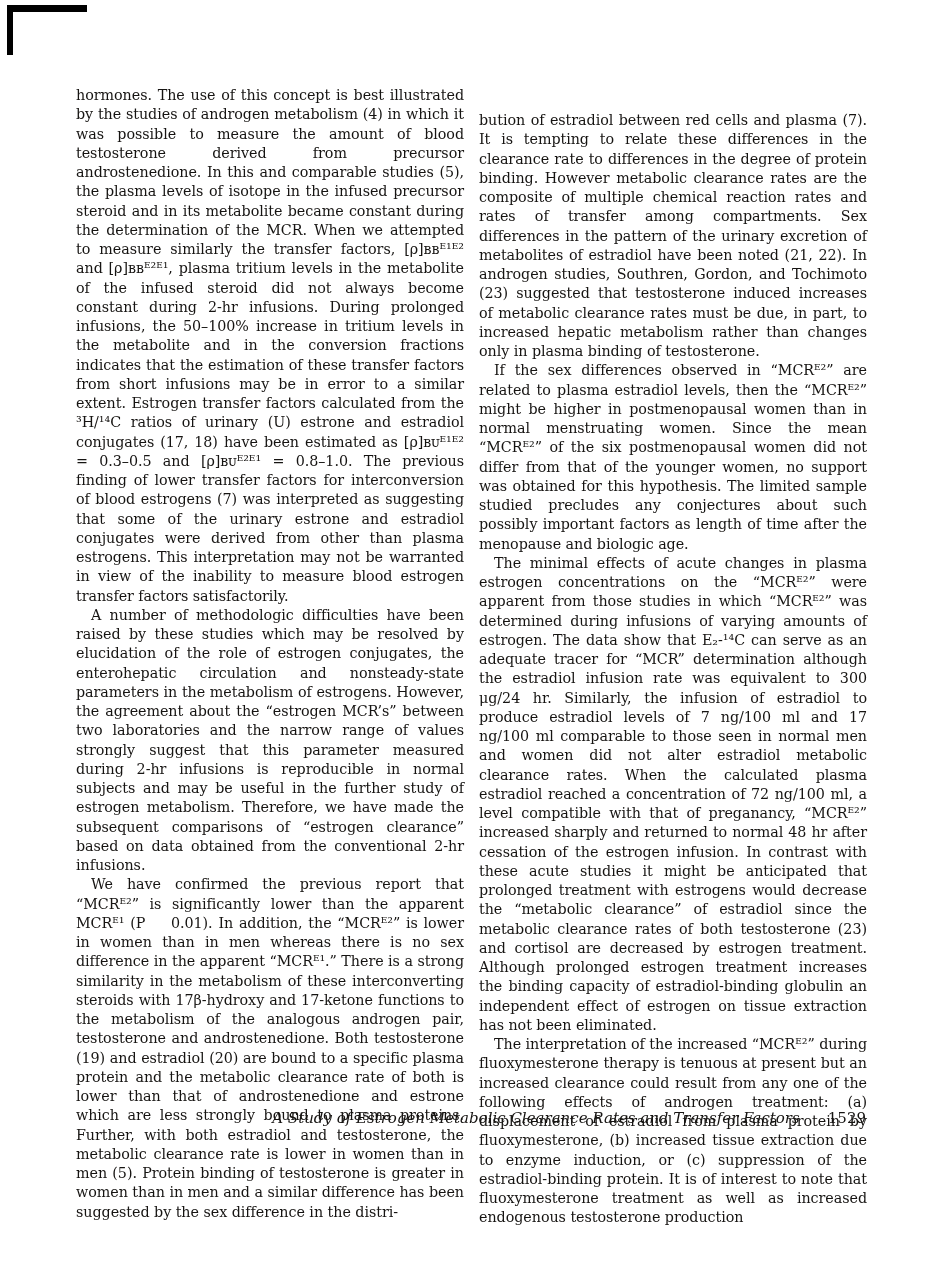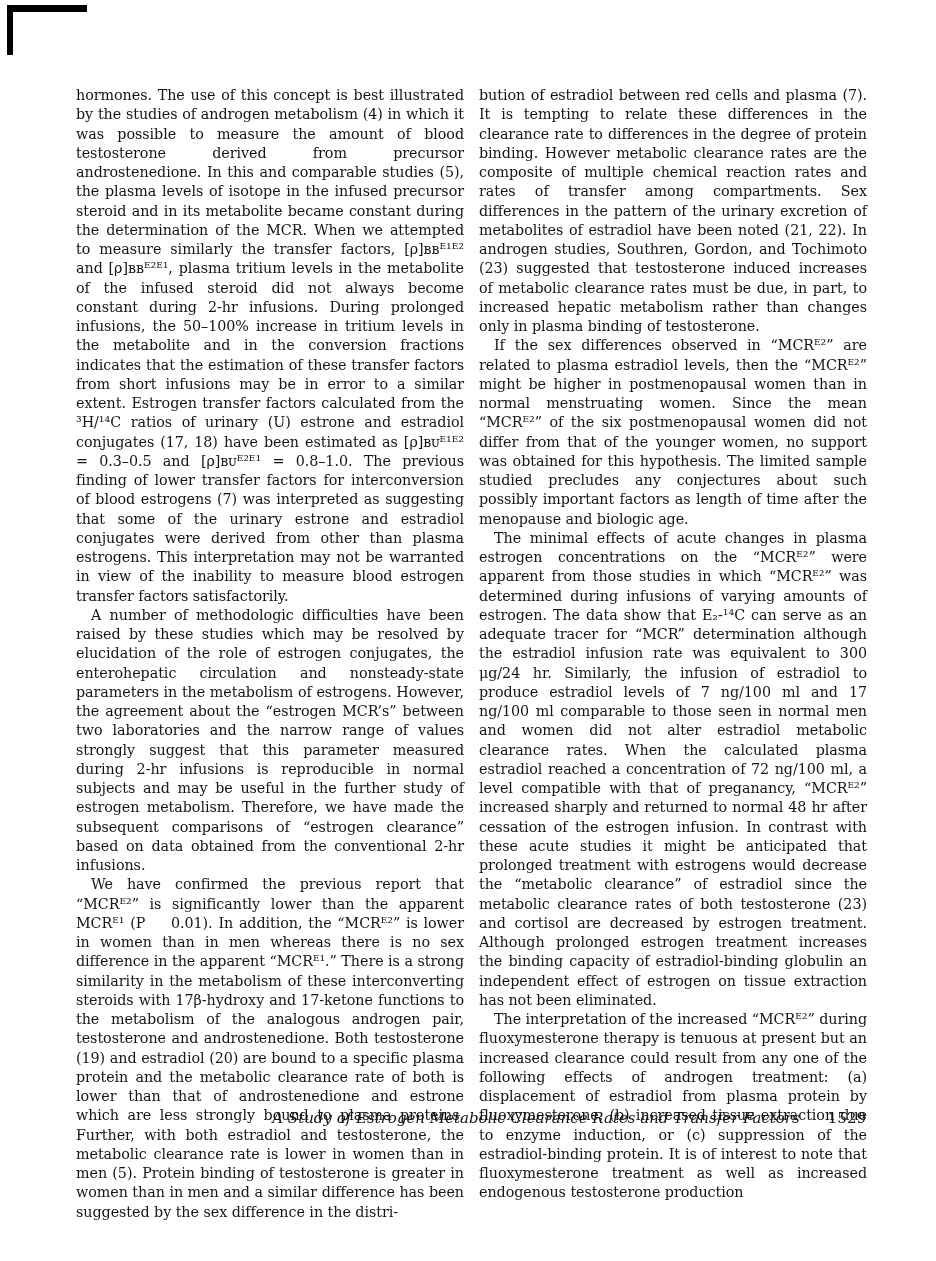--- a/index.html
+++ b/index.html
@@ -21,21 +21,21 @@
   .column {
     position: absolute;
     top: 86px;
     width: 388px;
     font-size: 14.3px;
     line-height: 19.25px;
     letter-spacing: -0.05px;
     text-align: justify;
   }
   .column-left  { left: 76px; }
-  .column-right { left: 479px; }
+  .column-right { left: 479px; margin-top: 25px; }
   .para { margin: 0; padding: 0; }
   .para.indent { text-indent: 15px; }
 
   .footer {
     position: absolute;
     left: 76px;
     right: 70px;
     top: 1109px;
     height: 22px;
     font-size: 15px;

